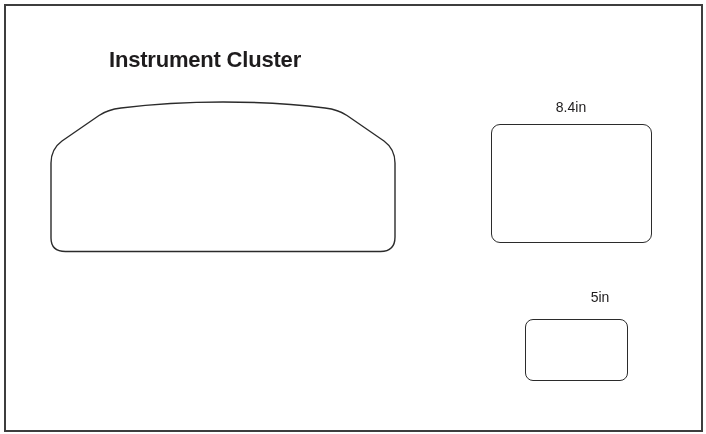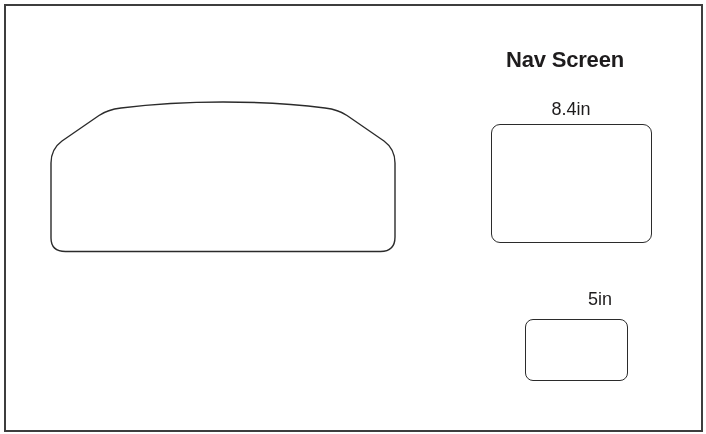--- a/index.html
+++ b/index.html
@@ -63,37 +63,37 @@
     border-radius: 9px;
   }
   .rect-5 {
     left: 525px; top: 319px;
     width: 103px; height: 62px;
     border-radius: 8px;
   }
   .size-label {
     position: absolute;
     transform: translateX(-50%);
-    font-size: 18px;
+    font-size: 14px;
     font-weight: 400;
     white-space: nowrap;
     color: var(--text);
   }
   .label-84 { left: 571px; top: 99px; }
   .label-5  { left: 600px; top: 289px; }
 </style>
 </head>
 <body>
 
 <div class="canvas">
 
   <div class="frame"></div>
 
+  <div class="title title-cluster">Instrument Cluster</div>
 
-  <div class="title title-nav">Nav Screen</div>
 
   <svg class="cluster-svg" viewBox="0 0 706 434" xmlns="http://www.w3.org/2000/svg" aria-hidden="true">
     <path d="M 51 238
              L 51 163
              C 51 153 54.5 146.5 62 141
              L 99 115.5
              C 105.5 111 112.5 109 121 108
              C 157 103.5 192 102 223 102
              C 254 102 290 103.5 325 108
              C 333.5 109 340.5 111 347 115.5

